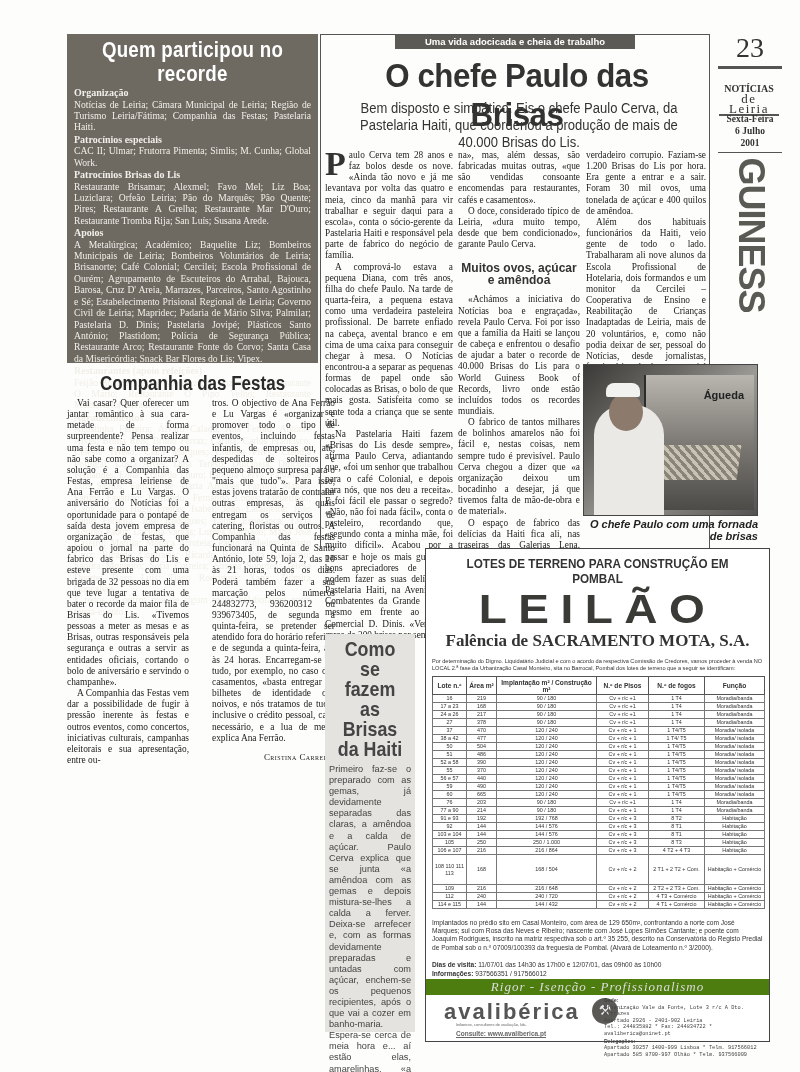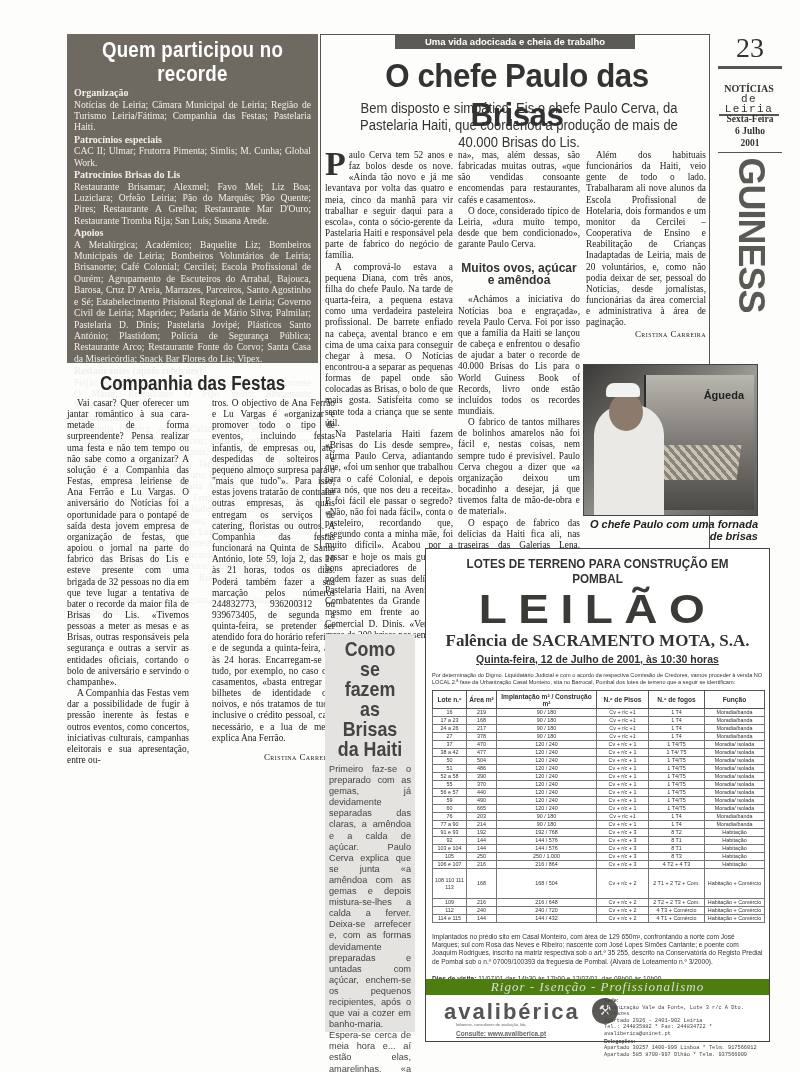--- a/index.html
+++ b/index.html
@@ -19,21 +19,21 @@
 .frame{position:absolute;left:320px;top:34px;width:390px;height:515px;border:1.5px solid #555;border-bottom:none}
 .kicker{position:absolute;left:395px;top:35px;width:240px;height:14px;background:#5c5a55;color:#fff;font-family:"Liberation Sans",sans-serif;font-weight:bold;font-size:9.5px;text-align:center;line-height:14px}
 .headline{position:absolute;left:322px;top:56px;width:390px;text-align:center;font-family:"Liberation Sans",sans-serif;font-weight:bold;font-size:34px;color:#333;letter-spacing:-0.5px;transform:scaleX(0.92)}
 .deck{position:absolute;left:330px;top:100px;width:378px;text-align:center;font-family:"Liberation Sans",sans-serif;font-size:14px;line-height:17px;color:#333;transform:scaleX(0.93)}
 .dropcap{float:left;font-size:34px;line-height:28px;font-weight:bold;margin:0 3px 0 0;color:#333}
 .subhead{font-family:"Liberation Sans",sans-serif;font-weight:bold;font-size:12px;line-height:12px;text-align:center;margin:12px 0 8px 0;color:#333}
 
 .pagenum{position:absolute;left:720px;top:34px;width:60px;text-align:center;font-size:28px;line-height:28px;color:#333}
 .rule{position:absolute;height:3px;background:#555}
 .paper-logo{position:absolute;left:719px;top:84px;width:60px;text-align:center;font-size:10px;font-weight:bold;line-height:10px;color:#333;border-bottom:2px solid #555}
-.paper-logo .sub{font-size:11px;letter-spacing:1.5px;font-weight:normal;font-family:Liberation Mono, monospace}
+.paper-logo .sub{font-size:13px;letter-spacing:1.5px;font-weight:normal;font-family:Liberation Serif, serif}
 .dateline{position:absolute;left:719px;top:113px;width:62px;text-align:center;font-size:9.5px;font-weight:bold;line-height:12px;color:#333}
 .guiness{position:absolute;left:728px;top:182px;width:46px;height:105px;display:flex;align-items:center;justify-content:center}
 .guiness span{display:block;transform:rotate(90deg);font-family:"Liberation Sans",sans-serif;font-weight:bold;font-size:36px;color:#5a5a55;letter-spacing:-1px;white-space:nowrap}
 
 .photo{position:absolute;left:583px;top:364px;width:175px;height:152px;background:linear-gradient(135deg,#3b3a38 0%,#6a6864 30%,#9c9a95 55%,#545250 100%);overflow:hidden;border:1px solid #444}
 .photo .oven{position:absolute;left:60px;top:10px;width:110px;height:135px;background:linear-gradient(180deg,#b9b6b0,#7d7a75 50%,#4d4b48);border-left:2px solid #2d2c2a}
 .photo .oven-label{position:absolute;right:10px;top:14px;font-family:"Liberation Sans",sans-serif;font-size:11px;color:#222;font-weight:bold}
 .photo .tray{position:absolute;left:75px;top:80px;width:80px;height:35px;background:repeating-linear-gradient(45deg,#c8c2b5 0 3px,#8a8377 3px 6px);transform:skewX(-8deg)}
 .photo .chef{position:absolute;left:10px;top:40px;width:70px;height:112px;background:#ebe9e5;border-radius:30px 30px 0 0}
 .photo .head{position:absolute;left:25px;top:28px;width:34px;height:38px;background:#8c7a6c;border-radius:50%}
@@ -96,35 +96,36 @@
     <p class="byline" style="margin-top:8px">Cristina Carreira</p>
   </div>
 
   <div class="frame"></div>
   <div class="kicker">Uma vida adocicada e cheia de trabalho</div>
   <div class="headline">O chefe Paulo das Brisas</div>
   <div class="deck">Bem disposto e simpático. Eis o chefe Paulo Cerva, da Pastelaria Haiti, que coordenou a produção de mais de 40.000 Brisas do Lis.</div>
 
   <div class="col" style="left:325px;top:150px;width:128px;font-size:9.3px;">
     <span class="dropcap">P</span>
-    <p>aulo Cerva tem 52 anos e faz bolos desde os nove. «Ainda tão novo e já me levantava por volta das quatro e meia, cinco da manhã para vir trabalhar e seguir daqui para a escola», conta o sócio-gerente da Pastelaria Haiti e responsável pela parte de fabrico do negócio de família.</p>
+    <p>aulo Cerva tem 28 anos e faz bolos desde os nove. «Ainda tão novo e já me levantava por volta das quatro e meia, cinco da manhã para vir trabalhar e seguir daqui para a escola», conta o sócio-gerente da Pastelaria Haiti e responsável pela parte de fabrico do negócio de família.</p>
     <p class="indent">A comprová-lo estava a pequena Diana, com três anos, filha do chefe Paulo. Na tarde de quarta-feira, a pequena estava como uma verdadeira pasteleira profissional. De barrete enfiado na cabeça, avental branco e em cima de uma caixa para conseguir chegar à mesa. O Notícias encontrou-a a separar as pequenas formas de papel onde são colocadas as Brisas, o bolo de que mais gosta. Satisfeita como se sente toda a criança que se sente útil.</p>
     <p class="indent">Na Pastelaria Haiti fazem «Brisas do Lis desde sempre», afirma Paulo Cerva, adiantando que, «foi um senhor que trabalhou para o café Colonial, e depois para nós, que nos deu a receita». E foi fácil ele passar o segredo? «Não, não foi nada fácil», conta o pasteleiro, recordando que, «segundo conta a minha mãe, foi muito difícil». Acabou por a passar e hoje os mais gulosos e bons apreciadores de doçaria podem fazer as suas delícias na Pastelaria Haiti, na Avenida dos Combatentes da Grande Guerra, mesmo em frente ao Centro Comercial D. Dinis. «Vendemos cerca de 300 brisas por sema-</p>
   </div>
 
   <div class="col" style="left:458px;top:150px;width:122px;font-size:9.3px;">
     <p>na», mas, além dessas, são fabricadas muitas outras, «que são vendidas consoante encomendas para restaurantes, cafés e casamentos».</p>
     <p class="indent">O doce, considerado típico de Leiria, «dura muito tempo, desde que bem condicionado», garante Paulo Cerva.</p>
     <div class="subhead">Muitos ovos, açúcar e amêndoa</div>
     <p class="indent">«Achámos a iniciativa do Notícias boa e engraçada», revela Paulo Cerva. Foi por isso que a família da Haiti se lançou de cabeça e enfrentou o desafio de ajudar a bater o recorde de 40.000 Brisas do Lis para o World Guiness Book of Records, livro onde estão incluídos todos os recordes mundiais.</p>
     <p class="indent">O fabrico de tantos milhares de bolinhos amarelos não foi fácil e, nestas coisas, nem sempre tudo é previsível. Paulo Cerva chegou a dizer que «a organização deixou um bocadinho a desejar, já que tivemos falta de mão-de-obra e de material».</p>
     <p class="indent">O espaço de fabrico das delícias da Haiti fica ali, nas traseiras das Galerias Lena. Desde terça-feira que aquilo era um</p>
   </div>
 
   <div class="col" style="left:586px;top:150px;width:120px;font-size:9.3px;">
+    <p>verdadeiro corrupio. Faziam-se 1.200 Brisas do Lis por hora. Era gente a entrar e a sair. Foram 30 mil ovos, uma tonelada de açúcar e 400 quilos de amêndoa.</p>
     <p class="indent">Além dos habituais funcionários da Haiti, veio gente de todo o lado. Trabalharam ali nove alunos da Escola Profissional de Hotelaria, dois formandos e um monitor da Cercilei – Cooperativa de Ensino e Reabilitação de Crianças Inadaptadas de Leiria, mais de 20 voluntários, e, como não podia deixar de ser, pessoal do Notícias, desde jornalistas, funcionárias da área comercial e administrativa à área de paginação.</p>
     <p class="byline">Cristina Carreira</p>
   </div>
 
   <div class="photo">
     <div class="oven">
       <span class="oven-label">Águeda</span>
     </div>
     <div class="tray"></div>
     <div class="chef"></div>
@@ -151,21 +152,20 @@
   </div>
   <div class="rule" style="left:718px;top:152px;width:64px;height:1px;"></div>
   <div class="guiness">
     <span>GUINESS</span>
   </div>
 
   <div class="ad">
     <div class="l1">LOTES DE TERRENO PARA CONSTRUÇÃO EM POMBAL</div>
     <div class="l2">LEILÃO</div>
     <div class="l3">Falência de SACRAMENTO MOTA, S.A.</div>
-    <div class="l4">Quinta-feira, 12 de Julho de 2001, às 10:30 horas</div>
     <div class="intro">Por determinação do Digmo. Liquidatário Judicial e com o acordo da respectiva Comissão de Credores, vamos proceder à venda NO LOCAL 2.ª fase da Urbanização Casal Monteiro, sita no Barrocal, Pombal dos lotes de terreno que a seguir se identificam:</div>
     <table>
       <thead>
         <tr>
           <th style="width:34px">Lote n.º</th>
           <th style="width:30px">Área m²</th>
           <th style="width:100px">Implantação m² / Construção m²</th>
           <th style="width:52px">N.º de Pisos</th>
           <th style="width:56px">N.º de fogos</th>
           <th>Função</th>

